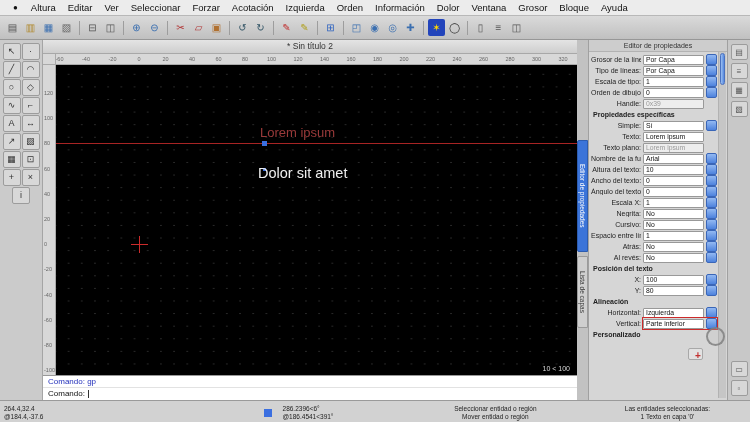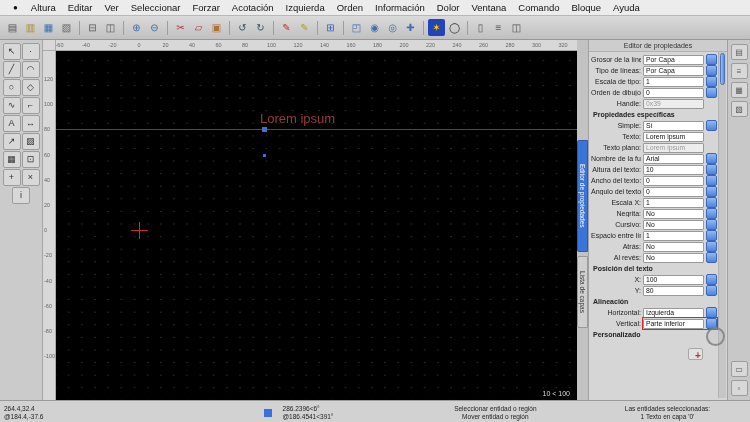--- a/index.html
+++ b/index.html
@@ -124,21 +124,21 @@
       <div class="menu-item">Editar</div>
       <div class="menu-item">Ver</div>
       <div class="menu-item">Seleccionar</div>
       <div class="menu-item">Forzar</div>
       <div class="menu-item">Acotación</div>
       <div class="menu-item">Izquierda</div>
       <div class="menu-item">Orden</div>
       <div class="menu-item">Información</div>
       <div class="menu-item">Dolor</div>
       <div class="menu-item">Ventana</div>
-      <div class="menu-item">Comando</div>
+      <div class="menu-item">Grosor</div>
       <div class="menu-item">Bloque</div>
       <div class="menu-item">Ayuda</div>
     </div>
 
   <div class="toolbar">
       <div class="tb-btn">
         <span class="tb-glyph" style="color: rgb(85, 85, 85);">▤</span>
       </div>
       <div class="tb-btn">
         <span class="tb-glyph" style="color: rgb(176, 138, 48);">▥</span>
@@ -273,20 +273,21 @@
         </div>
         <div class="tool-btn">
           <span>×</span>
         </div>
         <div class="tool-btn">
           <span>i</span>
         </div>
       </div>
 
     <div class="canvas-col">
+      <div class="win-title">* Sin título 2</div>
       <div class="ruler-row">
         <div class="ruler-corner"></div>
         <div class="h-ruler">
             <span class="rlabel" style="left: 3.5px; top: 2px; transform: translateX(-50%);">-60</span>
             <span class="rlabel" style="left: 30px; top: 2px; transform: translateX(-50%);">-40</span>
             <span class="rlabel" style="left: 56.5px; top: 2px; transform: translateX(-50%);">-20</span>
             <span class="rlabel" style="left: 83px; top: 2px; transform: translateX(-50%);">0</span>
             <span class="rlabel" style="left: 109.5px; top: 2px; transform: translateX(-50%);">20</span>
             <span class="rlabel" style="left: 136px; top: 2px; transform: translateX(-50%);">40</span>
             <span class="rlabel" style="left: 162.5px; top: 2px; transform: translateX(-50%);">60</span>
@@ -318,23 +319,34 @@
             <span class="rlabel" style="left: 1px; top: 229.6px; transform: translateY(-50%);">-40</span>
             <span class="rlabel" style="left: 1px; top: 254.8px; transform: translateY(-50%);">-60</span>
             <span class="rlabel" style="left: 1px; top: 280px; transform: translateY(-50%);">-80</span>
             <span class="rlabel" style="left: 1px; top: 305.2px; transform: translateY(-50%);">-100</span>
           </div>
         <div class="canvas">
           <div class="red-line"></div>
           <div class="sel-marker m1"></div>
           <div class="sel-marker m2"></div>
           <div class="cad-text lorem">Lorem ipsum</div>
+          <div class="cad-text dolor">Dolor sit amet</div>
           <div class="crosshair-h"></div>
           <div class="crosshair-v"></div>
           <div class="zoom-label">10 &lt; 100</div>
+        </div>
+      </div>
+      <div class="cmd-area">
+        <div class="cmd-history">
+          <span>Comando:</span>
+          <span>gp</span>
+        </div>
+        <div class="cmd-line">
+          <span>Comando:</span>
+          <span class="cmd-caret"></span>
         </div>
       </div>
     </div>
 
     <div class="side-tabs">
         <div class="vtab active">Editor de propiedades</div>
         <div class="vtab inactive">Lista de capas</div>
       </div>
 
     <div class="prop-panel">

